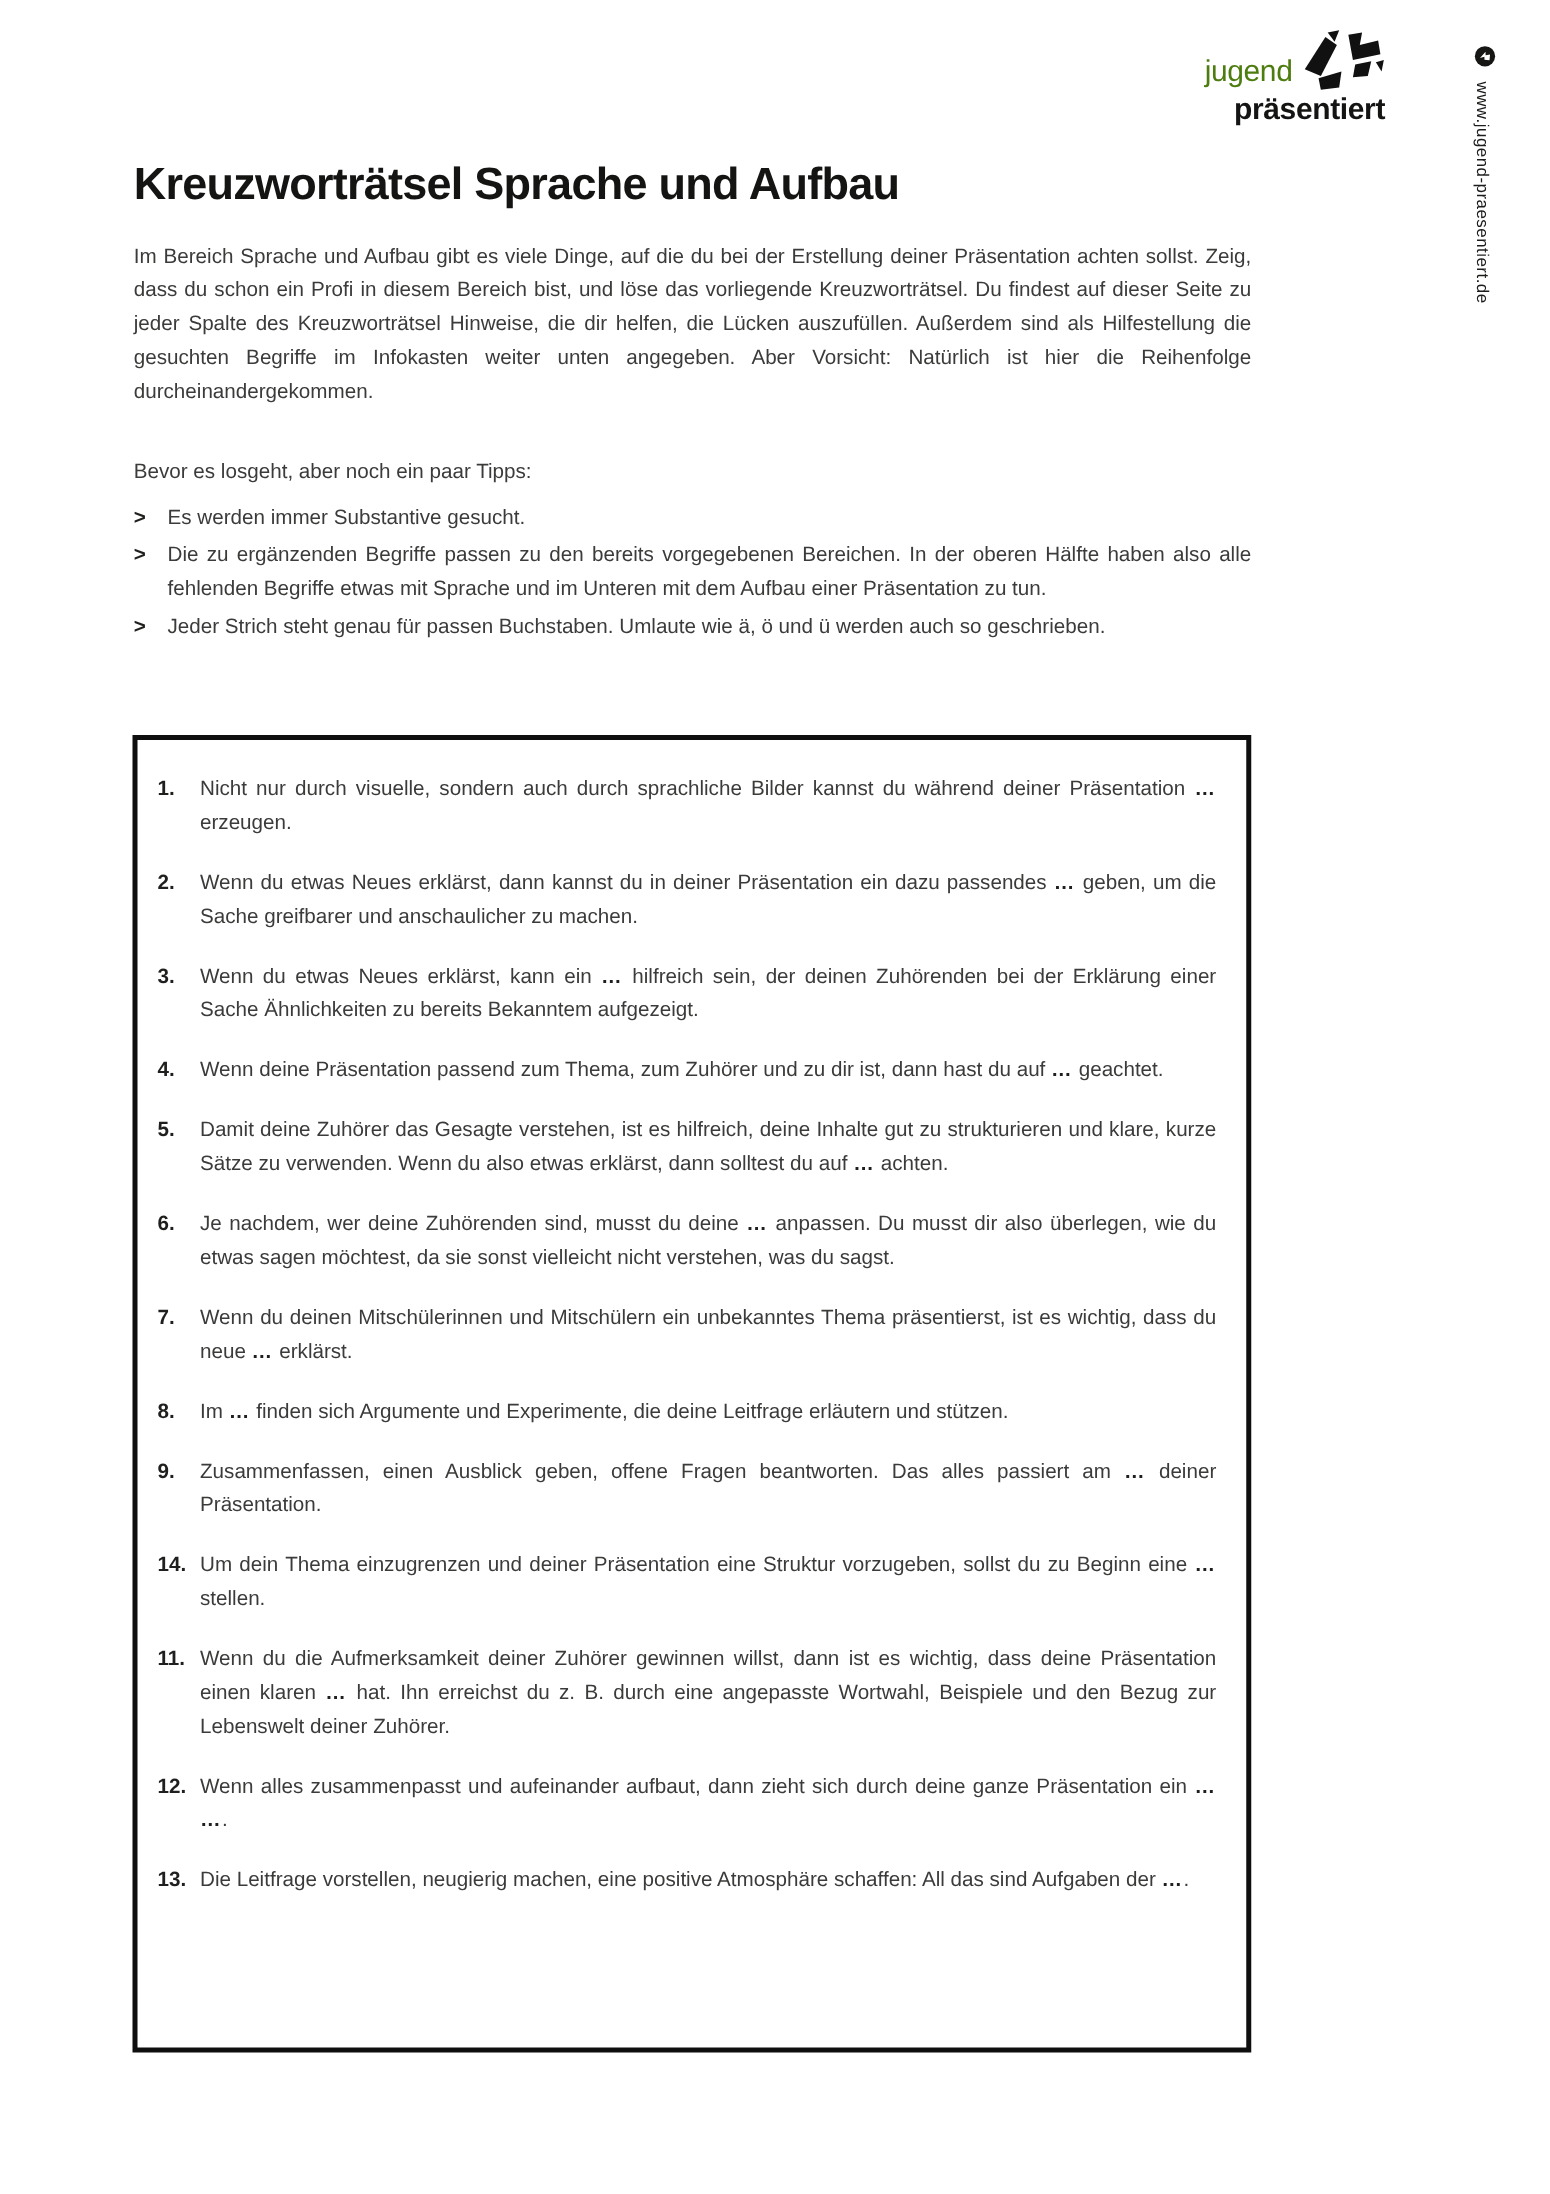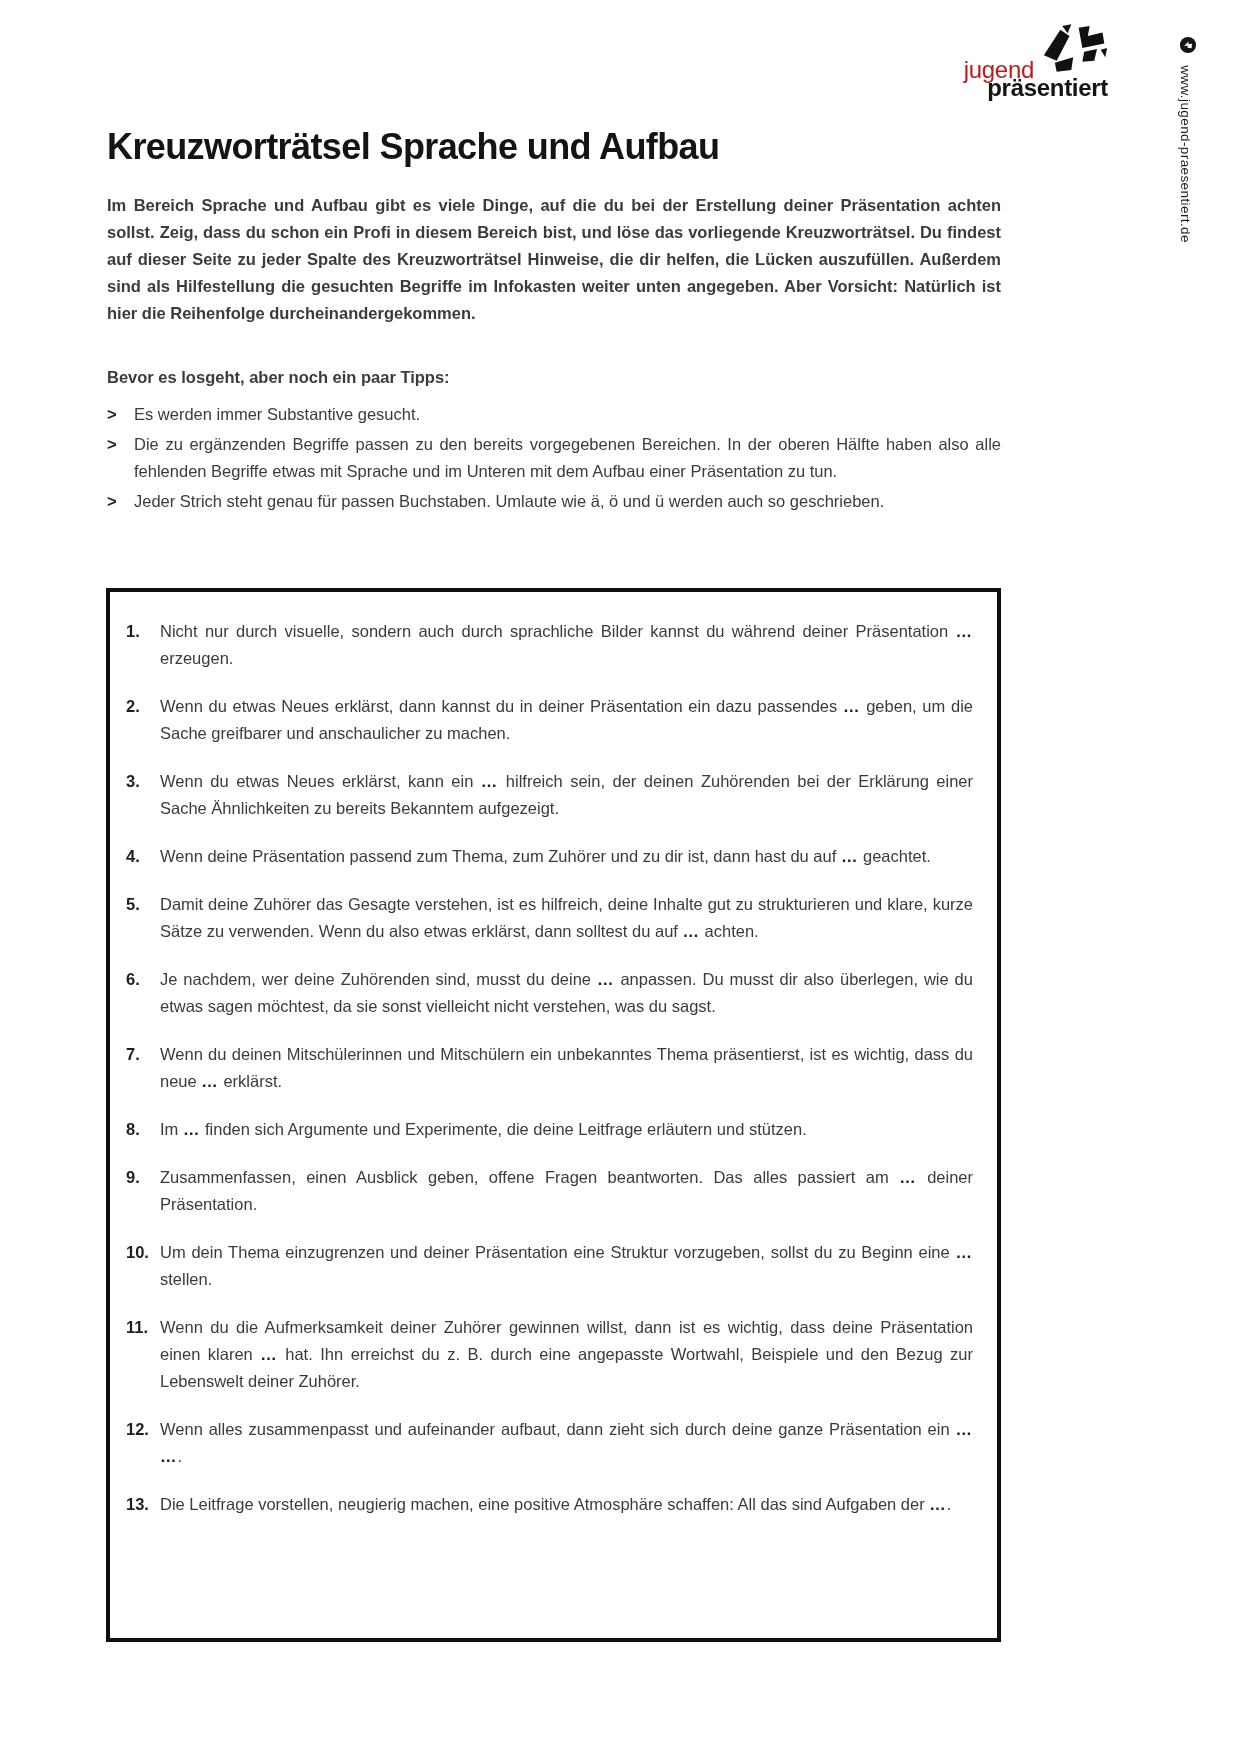--- a/index.html
+++ b/index.html
@@ -16,22 +16,22 @@
   
   .hdr{
     position:absolute;left:107px;top:40px;
     font-size:17px;line-height:27px;color:#3a3a39;
     letter-spacing:-0.2px;
   }
 
   
   .logo{position:absolute;top:26px;right:132px;width:260px;height:82px;}
   .logo-word1{
-    position:absolute;right:74px;top:30px;
-    font-size:24px;color:#b91c1c;letter-spacing:-0.3px;
+    position:absolute;right:74px;top:18px;
+    font-size:24px;color:#4d7c0f;letter-spacing:-0.3px;
   }
   .logo-word2{
     position:absolute;right:0;top:48px;
     font-size:24px;font-weight:700;color:#141413;letter-spacing:-0.3px;
   }
   .logo-mark{position:absolute;right:0;top:-2px;width:66px;height:48px;}
 
   
   .side-credit{
     position:absolute;top:36px;right:42px;
@@ -41,21 +41,21 @@
   }
   .side-icon{display:inline-block;width:18px;height:18px;margin-bottom:7px;vertical-align:middle;}
   .side-icon svg{width:18px;height:18px;}
 
   
   h1.title{
     position:absolute;left:107px;top:126px;margin:0;
     font-size:36px;font-weight:700;color:#141413;letter-spacing:-0.6px;
   }
 
-  p{margin:0;font-weight:bold;}
+  p{margin:0;}
   .copy{
     font-size:16.5px;line-height:27px;text-align:justify;
   }
   .intro{position:absolute;left:107px;top:192px;width:894px;}
   .tips-intro{position:absolute;left:107px;top:364px;width:894px;text-align:left;}
   .tips{position:absolute;left:107px;top:401px;width:894px;}
   .tip{
     display:grid;grid-template-columns:27px 1fr;
     font-size:16.5px;line-height:27px;margin-bottom:3px;
   }
@@ -173,21 +173,21 @@
     <span class="clue-num">8.</span>
     <span class="clue-text">Im <strong class="blank">…</strong> finden sich Argumente und Experimente, die deine Leitfrage erläutern und stützen.</span>
   </div>
 
   <div class="clue">
     <span class="clue-num">9.</span>
     <span class="clue-text">Zusammenfassen, einen Ausblick geben, offene Fragen beantworten. Das alles passiert am <strong class="blank">…</strong> deiner Präsentation.</span>
   </div>
 
   <div class="clue">
-    <span class="clue-num">10.</span>
+    <span class="clue-num">14.</span>
     <span class="clue-text">Um dein Thema einzugrenzen und deiner Präsentation eine Struktur vorzugeben, sollst du zu Beginn eine <strong class="blank">…</strong> stellen.</span>
   </div>
 
   <div class="clue">
     <span class="clue-num">11.</span>
     <span class="clue-text">Wenn du die Aufmerksamkeit deiner Zuhörer gewinnen willst, dann ist es wichtig, dass deine Präsentation einen klaren <strong class="blank">…</strong> hat. Ihn erreichst du z. B. durch eine angepasste Wortwahl, Beispiele und den Bezug zur Lebenswelt deiner Zuhörer.</span>
   </div>
 
   <div class="clue">
     <span class="clue-num">12.</span>

